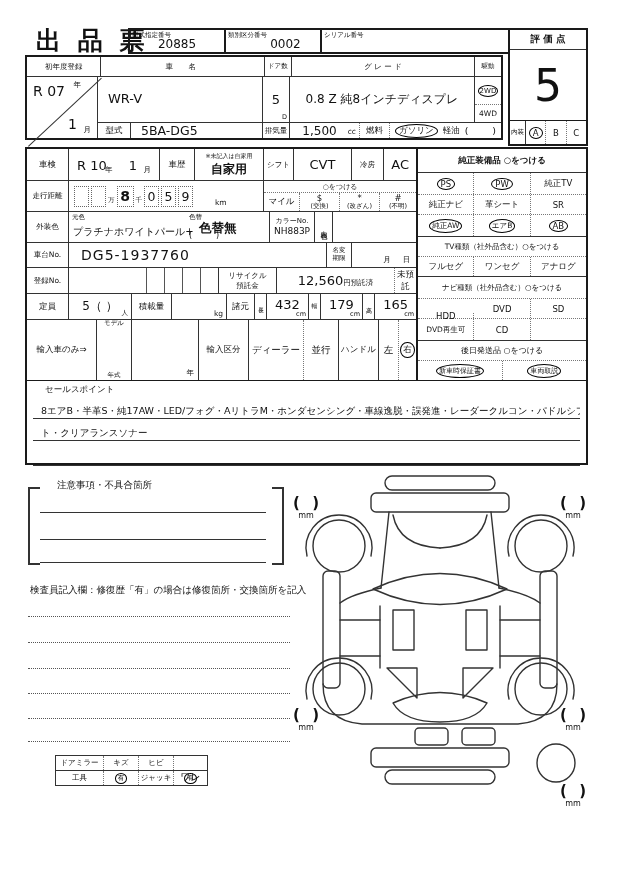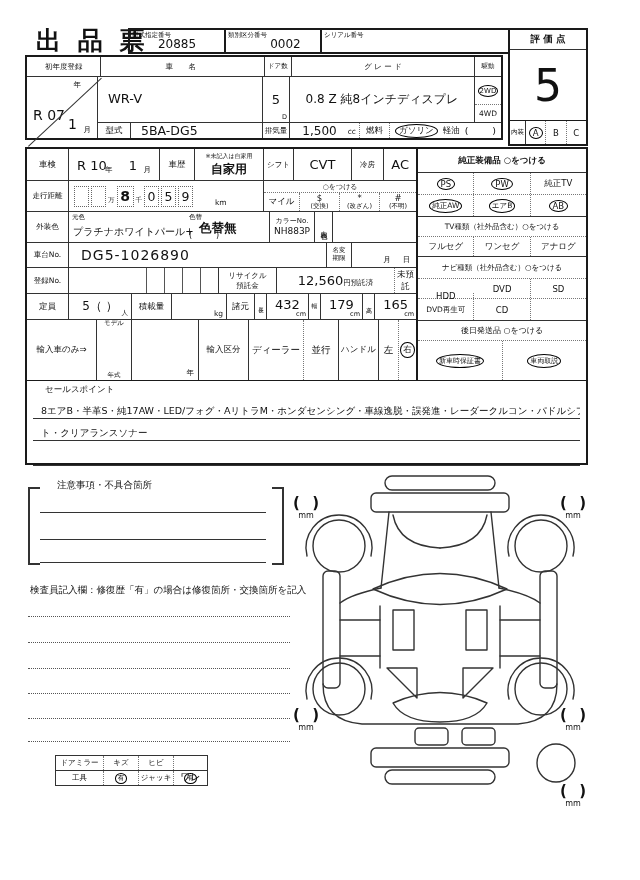--- a/index.html
+++ b/index.html
@@ -66,21 +66,21 @@
     <div class="flex bb" style="height:23px;">
       <div class="cc fz7 br" style="width:75px;">初年度登録</div>
       <div class="cc fz7 br" style="width:165px; letter-spacing:4px;">車　名</div>
       <div class="cc fz6 br" style="width:27px;">ドア数</div>
       <div class="cc fz7 br" style="width:185px;">グ レ ー ド</div>
       <div class="cc fz6" style="width:26px;">駆動</div>
     </div>
     <div class="flex" style="flex:1;">
       <div class="rel br" style="width:75px;">
         <span class="abs fz7" style="right:16px; top:3px;">年</span>
-        <span class="abs" style="left:6px; top:30px; font-size:14px;">R 07</span>
+        <span class="abs" style="left:6px; top:6px; font-size:14px;">R 07</span>
         <span class="abs" style="right:20px; bottom:6px; font-size:14px;">1</span>
         <span class="abs fz7" style="right:6px; bottom:3px;">月</span>
         <div class="abs" style="left:1px; top:69px; width:100px; border-top:1.2px solid #333; transform:rotate(-43deg); transform-origin:0 0;"></div>
       </div>
       <div class="col" style="flex:1;">
         <div class="flex bb" style="height:46px;">
           <div class="rel br" style="width:165px;">
             <span class="abs fz13" style="left:10px; top:14px;">WR-V</span>
           </div>
           <div class="rel br" style="width:27px;">
@@ -186,21 +186,21 @@
             <span style="font-size:9px;">NH883P</span>
           </div>
           <div class="cc br" style="width:18px;">
             <span class="vert" style="font-size:7px;">内装色</span>
           </div>
           <div style="flex:1;"></div>
         </div>
 
         <div class="flex bb" style="height:30px;">
           <div class="cc fz7 br" style="width:42px;">車台No.</div>
-          <div class="flex br" style="width:258px; align-items:center; padding-left:12px; font-size:14px; letter-spacing:1px;">DG5-1026890</div>
+          <div class="flex br" style="width:258px; align-items:center; padding-left:12px; font-size:14px; letter-spacing:1px;">DG5-1937760</div>
           <div class="col cc br" style="width:25px; line-height:1.2;">
             <span style="font-size:6.5px;">名変</span>
             <span style="font-size:6.5px;">期限</span>
           </div>
           <div class="flex" style="flex:1; align-items:flex-end; justify-content:flex-end; gap:12px; padding:0 6px 2px 0;">
             <span class="fz7">月</span>
             <span class="fz7">日</span>
           </div>
         </div>
 
@@ -280,20 +280,25 @@
       <div class="col" style="width:171px; border-left:2px solid #1a1a1a;">
         <div class="cc fz8 bb" style="height:24px; font-weight:bold;">純正装備品 ○をつける</div>
         <div class="flex bbd" style="height:22px;">
           <div class="cc brd" style="flex:1;">
               <span class="circ fz8">PS</span>
             </div>
           <div class="cc brd" style="flex:1;">
               <span class="circ fz8">PW</span>
             </div>
           <div class="cc fz8" style="flex:1;">純正TV</div>
+        </div>
+        <div class="flex bbd" style="height:20px;">
+          <div class="cc fz8 brd" style="flex:1;">純正ナビ</div>
+          <div class="cc fz8 brd" style="flex:1;">革シート</div>
+          <div class="cc fz8" style="flex:1;">SR</div>
         </div>
         <div class="flex bb" style="height:22px;">
           <div class="cc brd" style="flex:1;">
               <span class="circ" style="font-size:7.5px; padding:1px 2px;">純正AW</span>
             </div>
           <div class="cc brd" style="flex:1;">
               <span class="circ" style="font-size:7.5px; padding:1px 2px;">エアB</span>
             </div>
           <div class="cc" style="flex:1;">
               <span class="circ fz8">AB</span>

